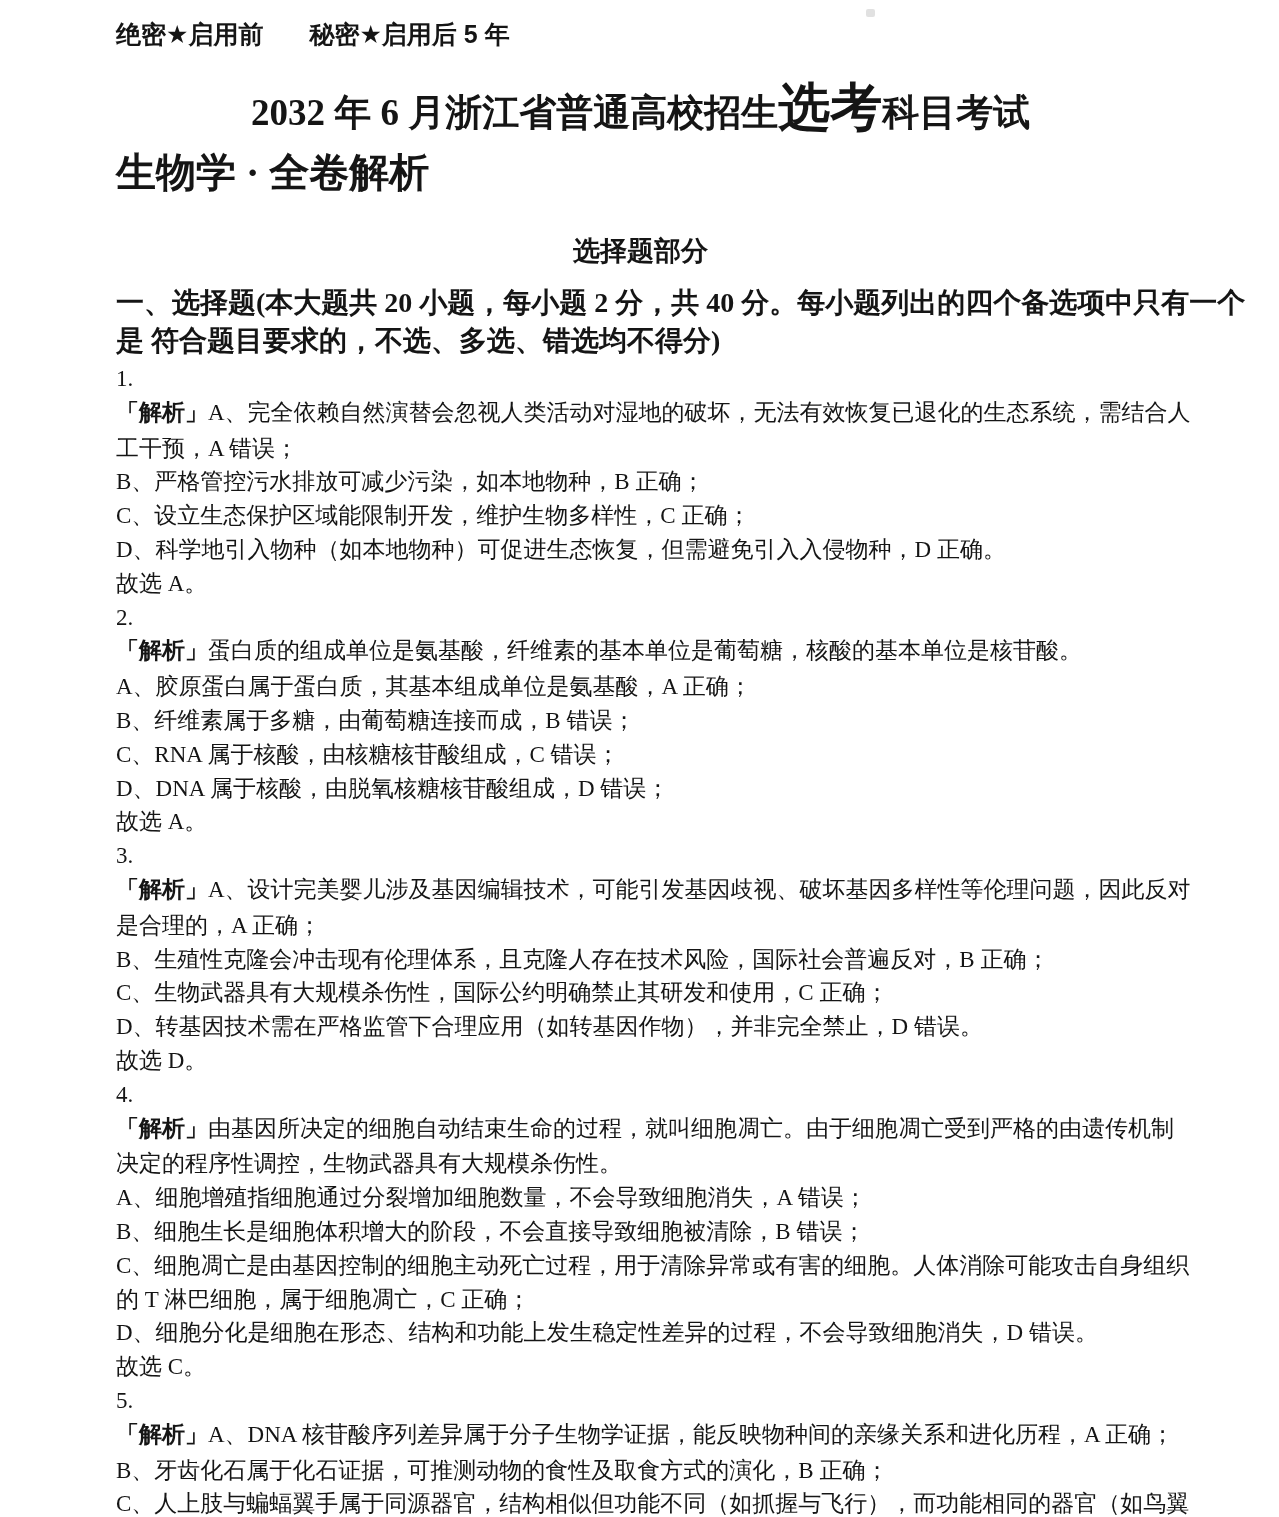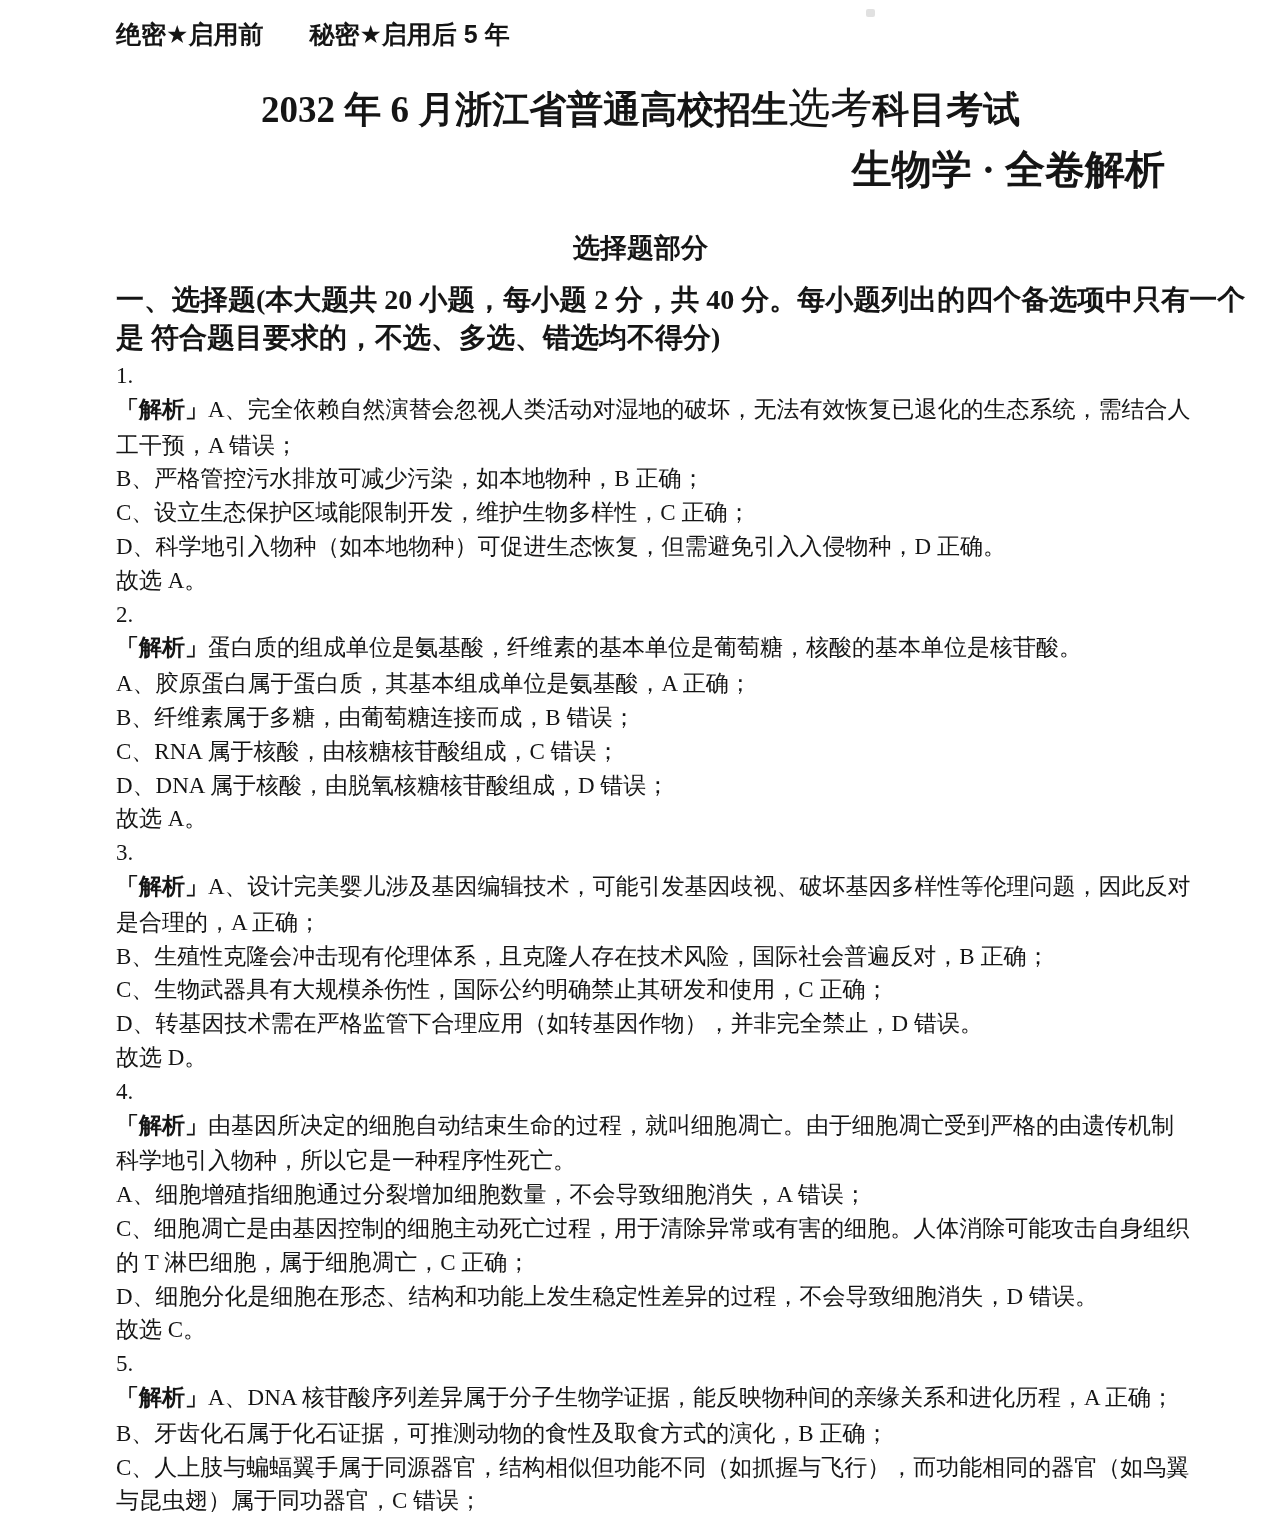--- a/index.html
+++ b/index.html
@@ -32,24 +32,24 @@
     opacity: 0.55;
     border-radius: 2px;
   }
   .title {
     margin: 33px 0 0 0;
     text-align: center;
     font-size: 37px;
     font-weight: bold;
     line-height: 52px;
   }
-  .title .em { font-size: 42px; font-weight: normal; text-align: center; }
+  .title .em { font-size: 52px; font-weight: bold; text-align: center; }
   .subtitle {
     margin: 11px 0 0 0;
-    text-align: right;
+    text-align: left;
     font-size: 40px;
     font-weight: bold;
     line-height: 46px;
     font-family: Liberation Serif, serif;
   }
   .part-label {
     margin-top: 39px;
     text-align: center;
     font-size: 27px;
     font-weight: bold;
@@ -118,22 +118,23 @@
         <div class="line"><span class="lbl">「解析」</span>A、设计完美婴儿涉及基因编辑技术，可能引发基因歧视、破坏基因多样性等伦理问题，因此反对</div>
         <div class="line">是合理的，A 正确；</div>
         <div class="line">B、生殖性克隆会冲击现有伦理体系，且克隆人存在技术风险，国际社会普遍反对，B 正确；</div>
         <div class="line">C、生物武器具有大规模杀伤性，国际公约明确禁止其研发和使用，C 正确；</div>
         <div class="line">D、转基因技术需在严格监管下合理应用（如转基因作物），并非完全禁止，D 错误。</div>
         <div class="line">故选 D。</div>
       </div>
       <div class="question">
         <div class="line q-number">4.</div>
         <div class="line"><span class="lbl">「解析」</span>由基因所决定的细胞自动结束生命的过程，就叫细胞凋亡。由于细胞凋亡受到严格的由遗传机制</div>
-        <div class="line">科学地引入物种，所以它是一种程序性死亡。</div>
+        <div class="line">决定的程序性调控，生物武器具有大规模杀伤性。</div>
         <div class="line">A、细胞增殖指细胞通过分裂增加细胞数量，不会导致细胞消失，A 错误；</div>
+        <div class="line">B、细胞生长是细胞体积增大的阶段，不会直接导致细胞被清除，B 错误；</div>
         <div class="line">C、细胞凋亡是由基因控制的细胞主动死亡过程，用于清除异常或有害的细胞。人体消除可能攻击自身组织</div>
         <div class="line">的 T 淋巴细胞，属于细胞凋亡，C 正确；</div>
         <div class="line">D、细胞分化是细胞在形态、结构和功能上发生稳定性差异的过程，不会导致细胞消失，D 错误。</div>
         <div class="line">故选 C。</div>
       </div>
       <div class="question">
         <div class="line q-number">5.</div>
         <div class="line"><span class="lbl">「解析」</span>A、DNA 核苷酸序列差异属于分子生物学证据，能反映物种间的亲缘关系和进化历程，A 正确；</div>
         <div class="line">B、牙齿化石属于化石证据，可推测动物的食性及取食方式的演化，B 正确；</div>
         <div class="line">C、人上肢与蝙蝠翼手属于同源器官，结构相似但功能不同（如抓握与飞行），而功能相同的器官（如鸟翼</div>

